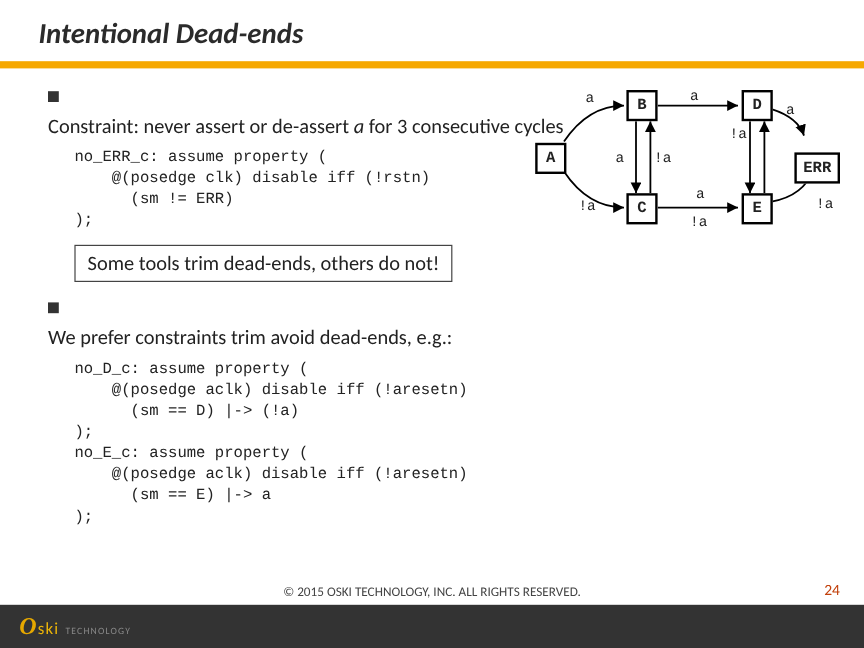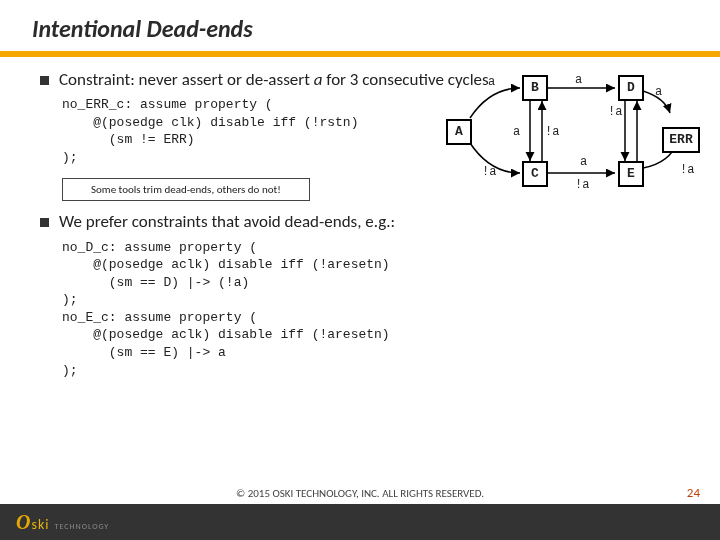--- a/index.html
+++ b/index.html
@@ -1,26 +1,26 @@
 <!DOCTYPE html>
 <html><head>
 <meta charset="utf-8">
 <style>
   * { margin: 0; padding: 0; box-sizing: border-box; }
   html, body { width: 720px; height: 540px; font-family: "Segoe UI", Calibri, sans-serif; background: #fff; color: #222; }
   .slide { position: relative; width: 720px; height: 540px; }
   .title { font-style: italic; font-weight: 600; font-size: 24px; color: #2b2b2b; padding: 14px 0 8px 32px; }
   .accent-bar { height: 6px; background: #f6a800; margin: 0 0 12px 0; }
   .content { padding: 0 28px 0 40px; position: relative; }
-  .bullet { display: flex; align-items: flex-start; gap: 10px; margin-bottom: 6px; }
+  .bullet { display: flex; align-items: flex-start; gap: 10px; margin-bottom: 6px; flex-direction: column; }
   .bullet .sq { width: 9px; height: 9px; background: #333; margin-top: 7px; flex: 0 0 auto; }
   .bullet .txt { font-size: 17px; line-height: 1.25; }
   .txt i { font-style: italic; }
   .code { font-family: "Courier New", monospace; font-size: 13px; line-height: 1.35; white-space: pre; margin: 6px 0 8px 22px; }
-  .note-box { border: 1px solid #444; padding: 4px 28px; display: inline-block; font-size: 11px; margin: 4px 0 10px 22px; }
+  .note-box { border: 1px solid #444; padding: 4px 10px; display: inline-block; font-size: 17px; margin: 4px 0 10px 22px; }
 
   .diagram { position: absolute; right: 10px; top: -6px; width: 280px; height: 150px; }
   .state { position: absolute; width: 26px; height: 26px; border: 2px solid #000; background: #fff; text-align: center; line-height: 22px; font-family: "Courier New", monospace; font-size: 13px; font-weight: bold; }
   .state.err { width: 38px; }
   .elabel { position: absolute; font-family: "Courier New", monospace; font-size: 12px; }
   svg.edges { position: absolute; left: 0; top: 0; width: 280px; height: 150px; }
 
   .footer { position: absolute; left: 0; bottom: 0; width: 100%; height: 36px; background: #333; display: flex; align-items: center; }
   .logo { display: flex; align-items: baseline; gap: 1px; margin-left: 16px; }
   .logo .o { color: #e6a800; font-style: italic; font-family: Georgia, serif; font-size: 20px; font-weight: bold; }
@@ -94,21 +94,21 @@
 
     <div class="code">no_ERR_c: assume property (
     @(posedge clk) disable iff (!rstn)
       (sm != ERR)
 );</div>
 
     <div class="note-box">Some tools trim dead-ends, others do not!</div>
 
     <div class="bullet">
       <div class="sq"></div>
-      <div class="txt">We prefer constraints that avoid dead-ends, e.g.:</div>
+      <div class="txt">We prefer constraints trim avoid dead-ends, e.g.:</div>
     </div>
 
     <div class="code">no_D_c: assume property (
     @(posedge aclk) disable iff (!aresetn)
       (sm == D) |-&gt; (!a)
 );
 no_E_c: assume property (
     @(posedge aclk) disable iff (!aresetn)
       (sm == E) |-&gt; a
 );</div>

